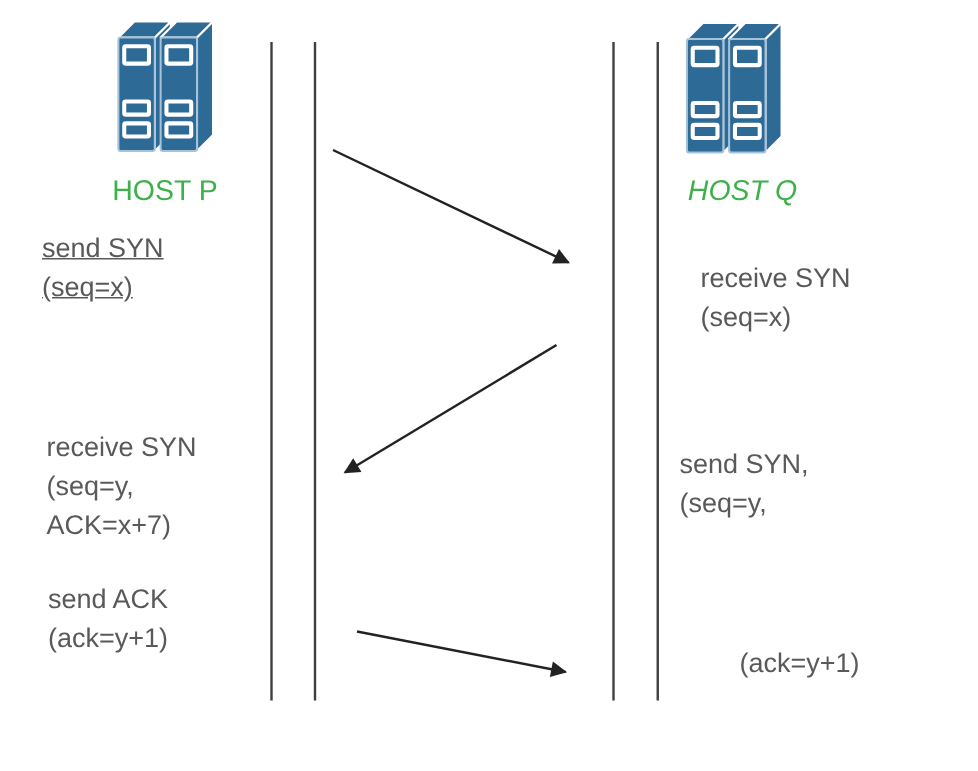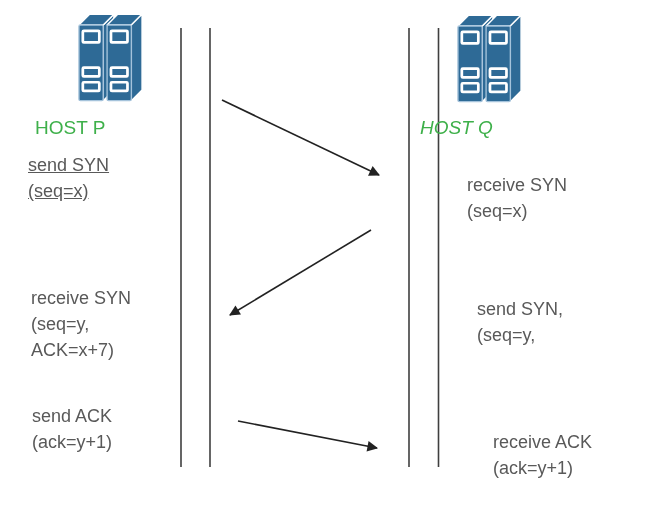--- a/index.html
+++ b/index.html
@@ -16,41 +16,41 @@
     left: 0; top: 0;
     width: 652px; height: 514px;
   }
   .lifeline { stroke: var(--lifeline-gray, #3f3f3f); stroke-width: 1.6; }
   .msg-arrow { stroke: var(--arrow-black, #222222); stroke-width: 1.6; fill: none; }
   .arrowhead-fill { fill: var(--arrow-black, #222222); }
 
   .host-label {
     position: absolute;
     width: 150px;
-    text-align: left;
+    text-align: center;
     font-size: 19px;
     line-height: 22px;
     color: var(--host-green, #3eb04a);
     white-space: nowrap;
   }
   .host-label.p { left: 35px; top: 117px; }
   .host-label.q { left: 420px; top: 117px; font-style: italic; }
 
   .event {
     position: absolute;
     font-size: 18px;
     line-height: 26px;
     color: var(--event-gray, #595959);
     white-space: nowrap;
   }
   .event.l1 { left: 28px;  top: 152px; text-decoration: underline; }
   .event.l2 { left: 31px;  top: 285px; }
-  .event.l3 { left: 32px;  top: 403px; }
+  .event.l3 { left: 32px;  top: 386px; }
   .event.r1 { left: 467px; top: 172px; }
-  .event.r2 { left: 477px; top: 296px; }
+  .event.r2 { left: 453px; top: 296px; }
   .event.r3 { left: 493px; top: 429px; }
 
   .server-icon { position: absolute; width: 66px; height: 92px; }
   .server-icon.p { left: 77px; top: 11px; }
   .server-icon.q { left: 456px; top: 12px; }
   .srv-face { fill: var(--server-blue, #2e6a96); }
   .srv-edge-white { stroke: #ffffff; stroke-width: 1.4; stroke-linejoin: round; }
   .srv-front { stroke: var(--server-blue-light, #a5c3db); stroke-width: 1.4; }
   .srv-slot { fill: var(--server-blue, #2e6a96); stroke: #ffffff; stroke-width: 2.8; stroke-linejoin: round; }
 </style>
@@ -125,17 +125,16 @@
 
   <div class="event r1">
     <div>receive SYN</div>
     <div>(seq=x)</div>
   </div>
   <div class="event r2">
     <div>send SYN,</div>
     <div>(seq=y,</div>
   </div>
   <div class="event r3">
-    <div>receive ACK</div>
     <div>(ack=y+1)</div>
   </div>
 
 </div>
 
 </body></html>

